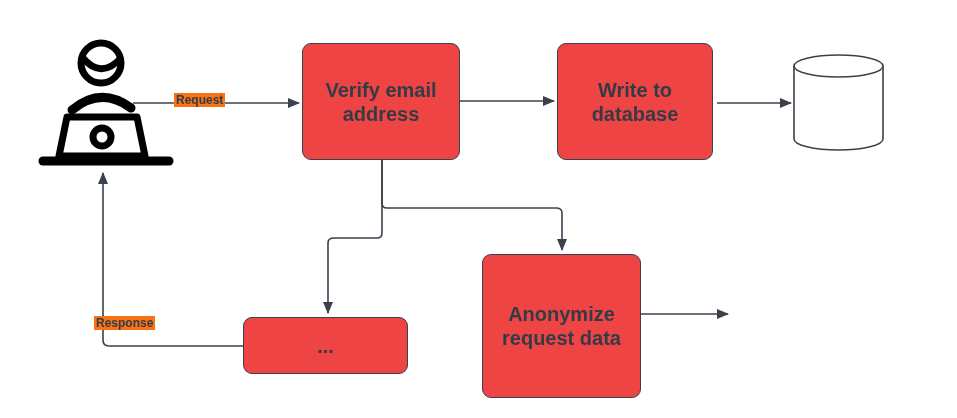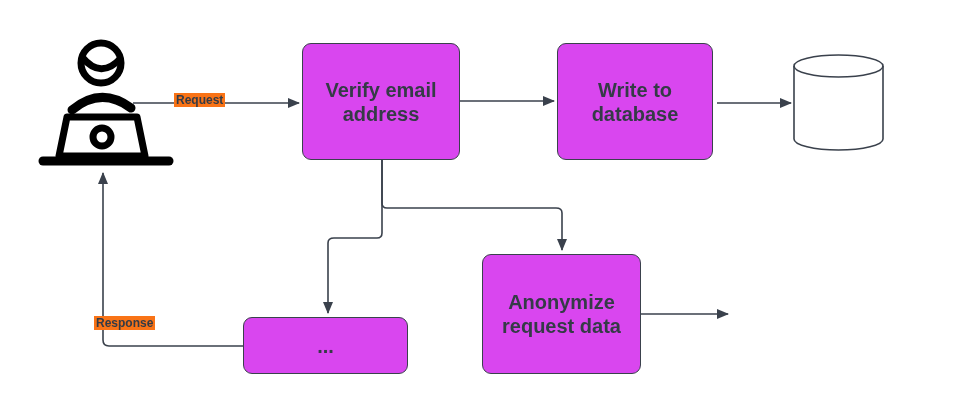--- a/index.html
+++ b/index.html
@@ -7,35 +7,35 @@
     position:relative;
     width:957px; height:418px;
     background:#ffffff;
     font-family:"Liberation Sans", sans-serif;
     overflow:hidden;
   }
   .layer { position:absolute; left:0; top:0; }
   .node {
     position:absolute;
     box-sizing:border-box;
-    background:#d946ef;
+    background:#ef4444;
     border:1.5px solid #3A414C;
     border-radius:9px;
     display:flex; align-items:center; justify-content:center;
     text-align:center;
     font-weight:bold;
     font-size:20px;
     line-height:1.2;
     color:#343B46;
     padding:0 8px;
   }
   .node-verify     { left:302px; top:43px;  width:158px; height:117px; }
   .node-write      { left:557px; top:43px;  width:156px; height:117px; }
   .node-placeholder{ left:243px; top:317px; width:165px; height:57px;  }
-  .node-anonymize  { left:482px; top:254px; width:159px; height:120px; }
+  .node-anonymize  { left:482px; top:254px; width:159px; height:144px; }
   .node-algorithm  { left:732px; top:258px; width:185px; height:118px; }
   .edge-label {
     position:absolute;
     background:#f97316;
     font-weight:bold;
     font-size:12px;
     color:#343B46;
     padding:0 2px;
     white-space:nowrap;
   }

